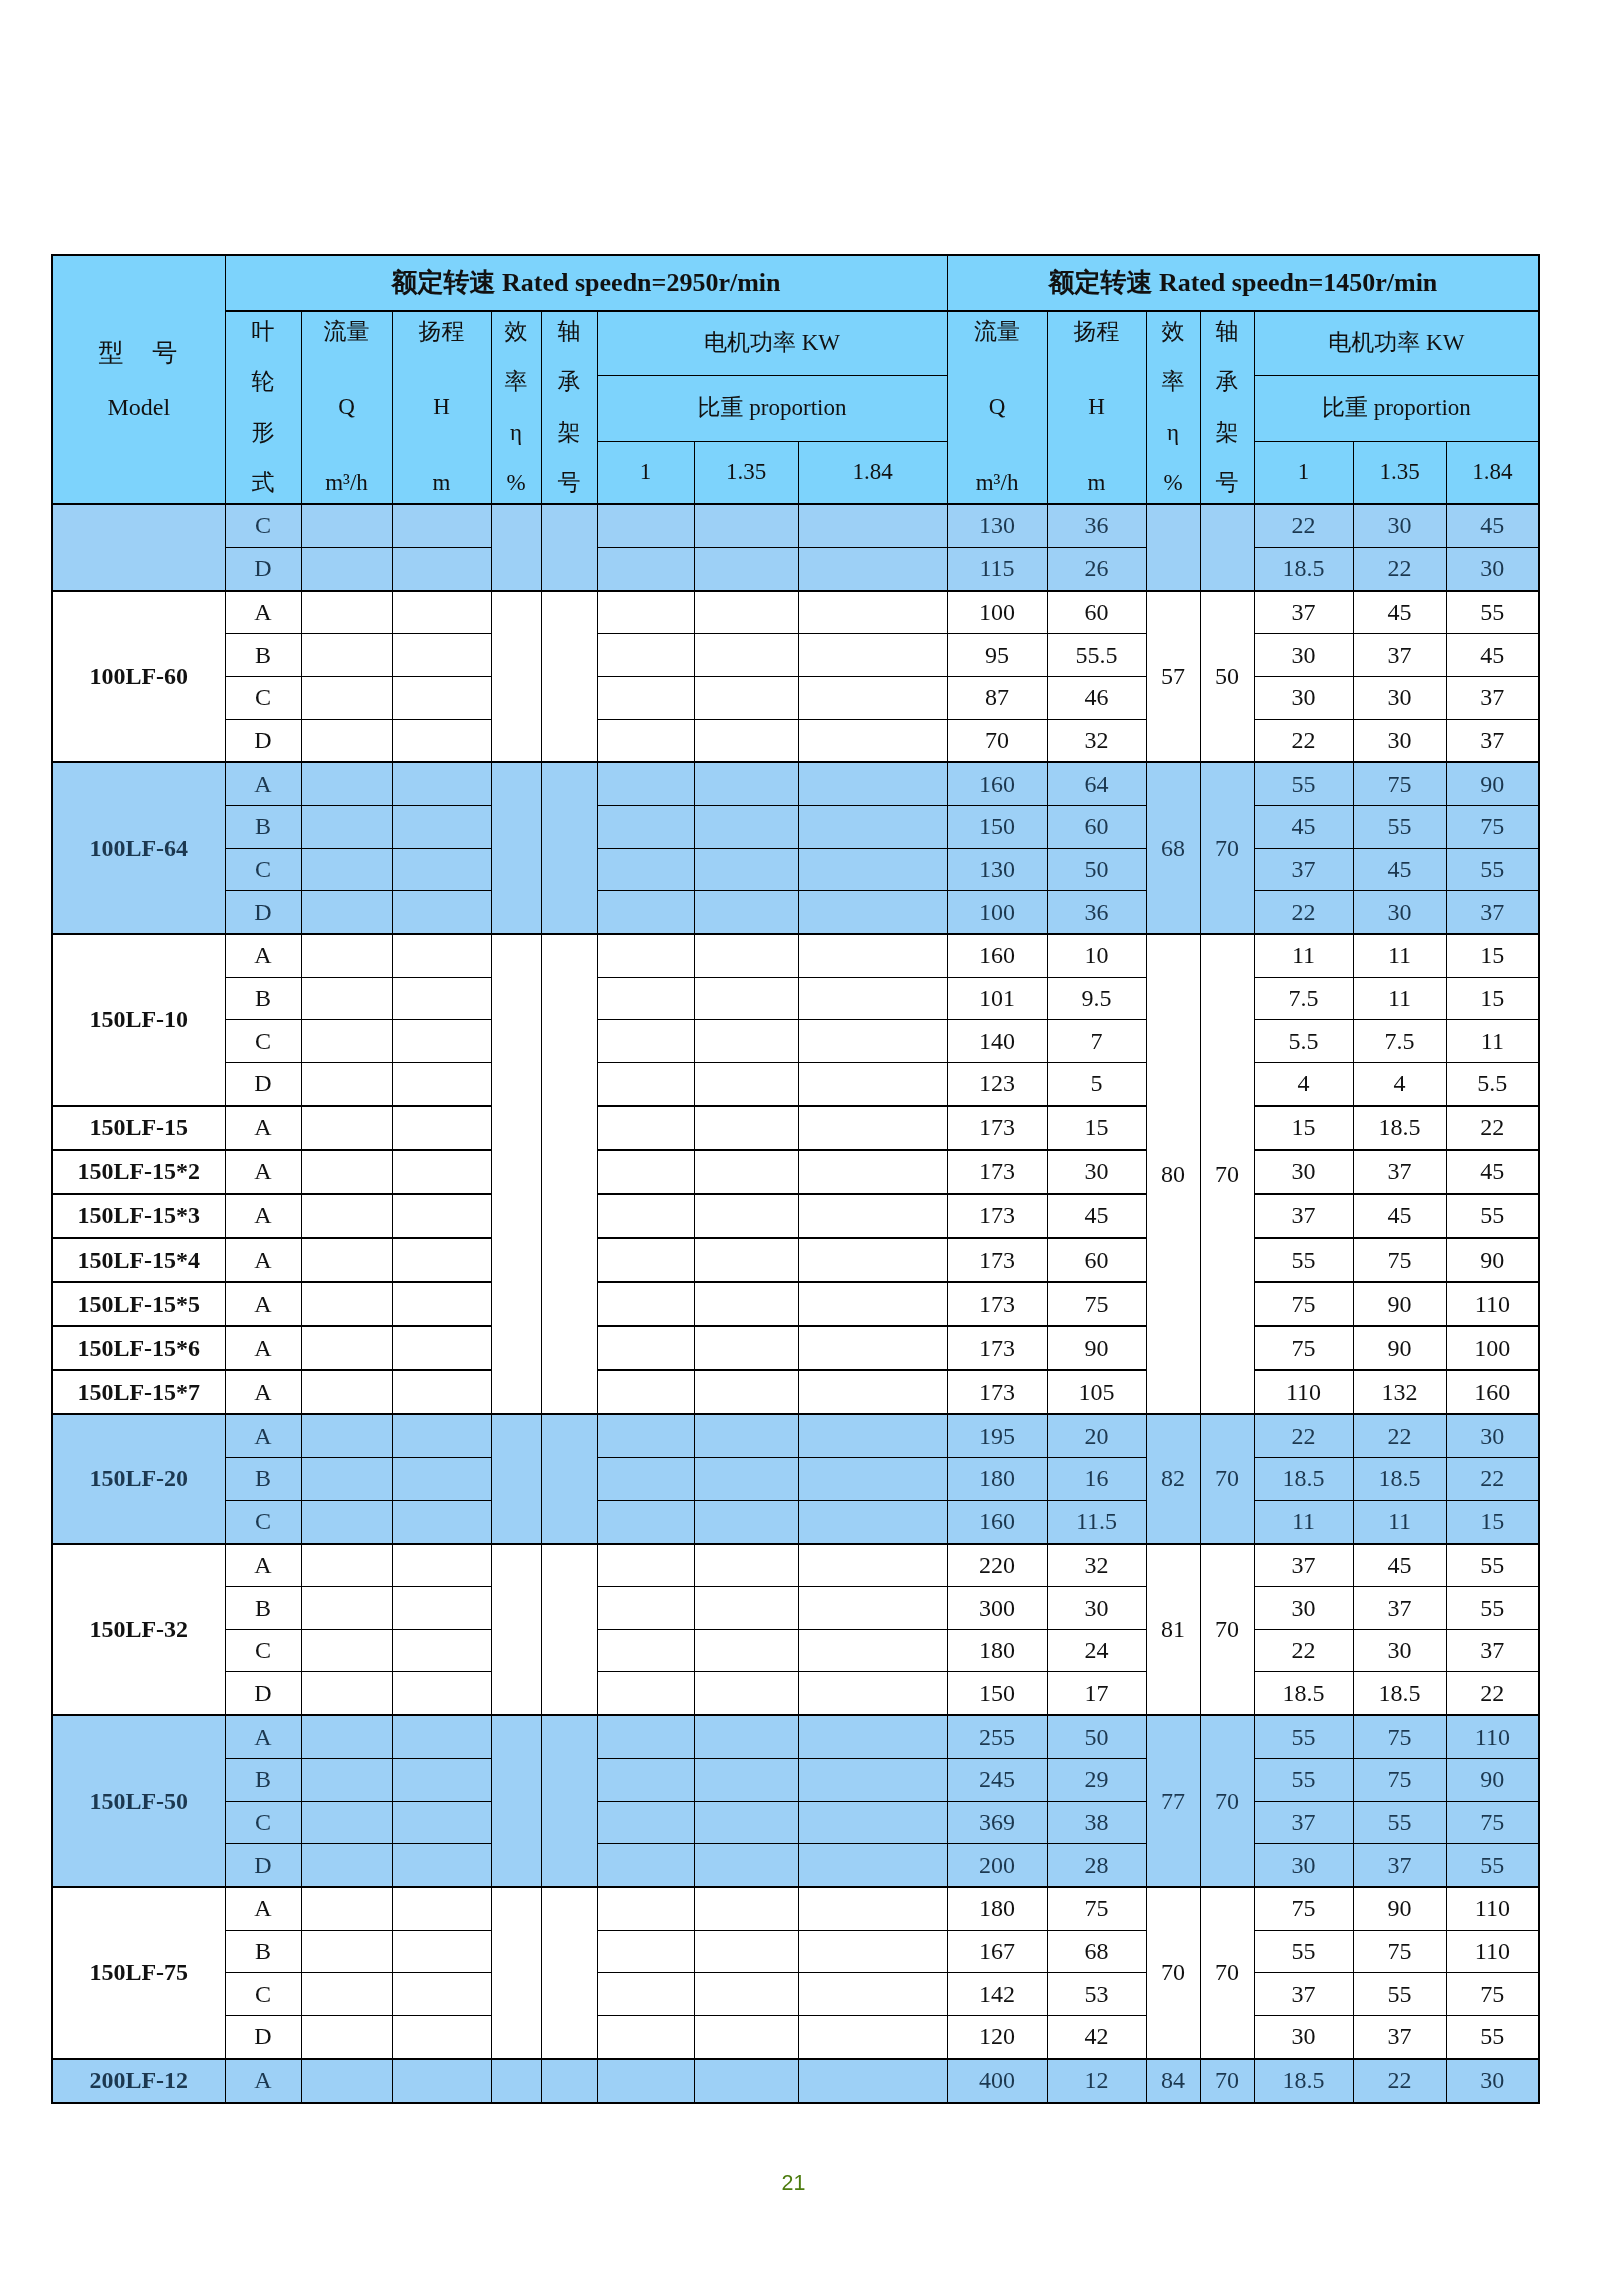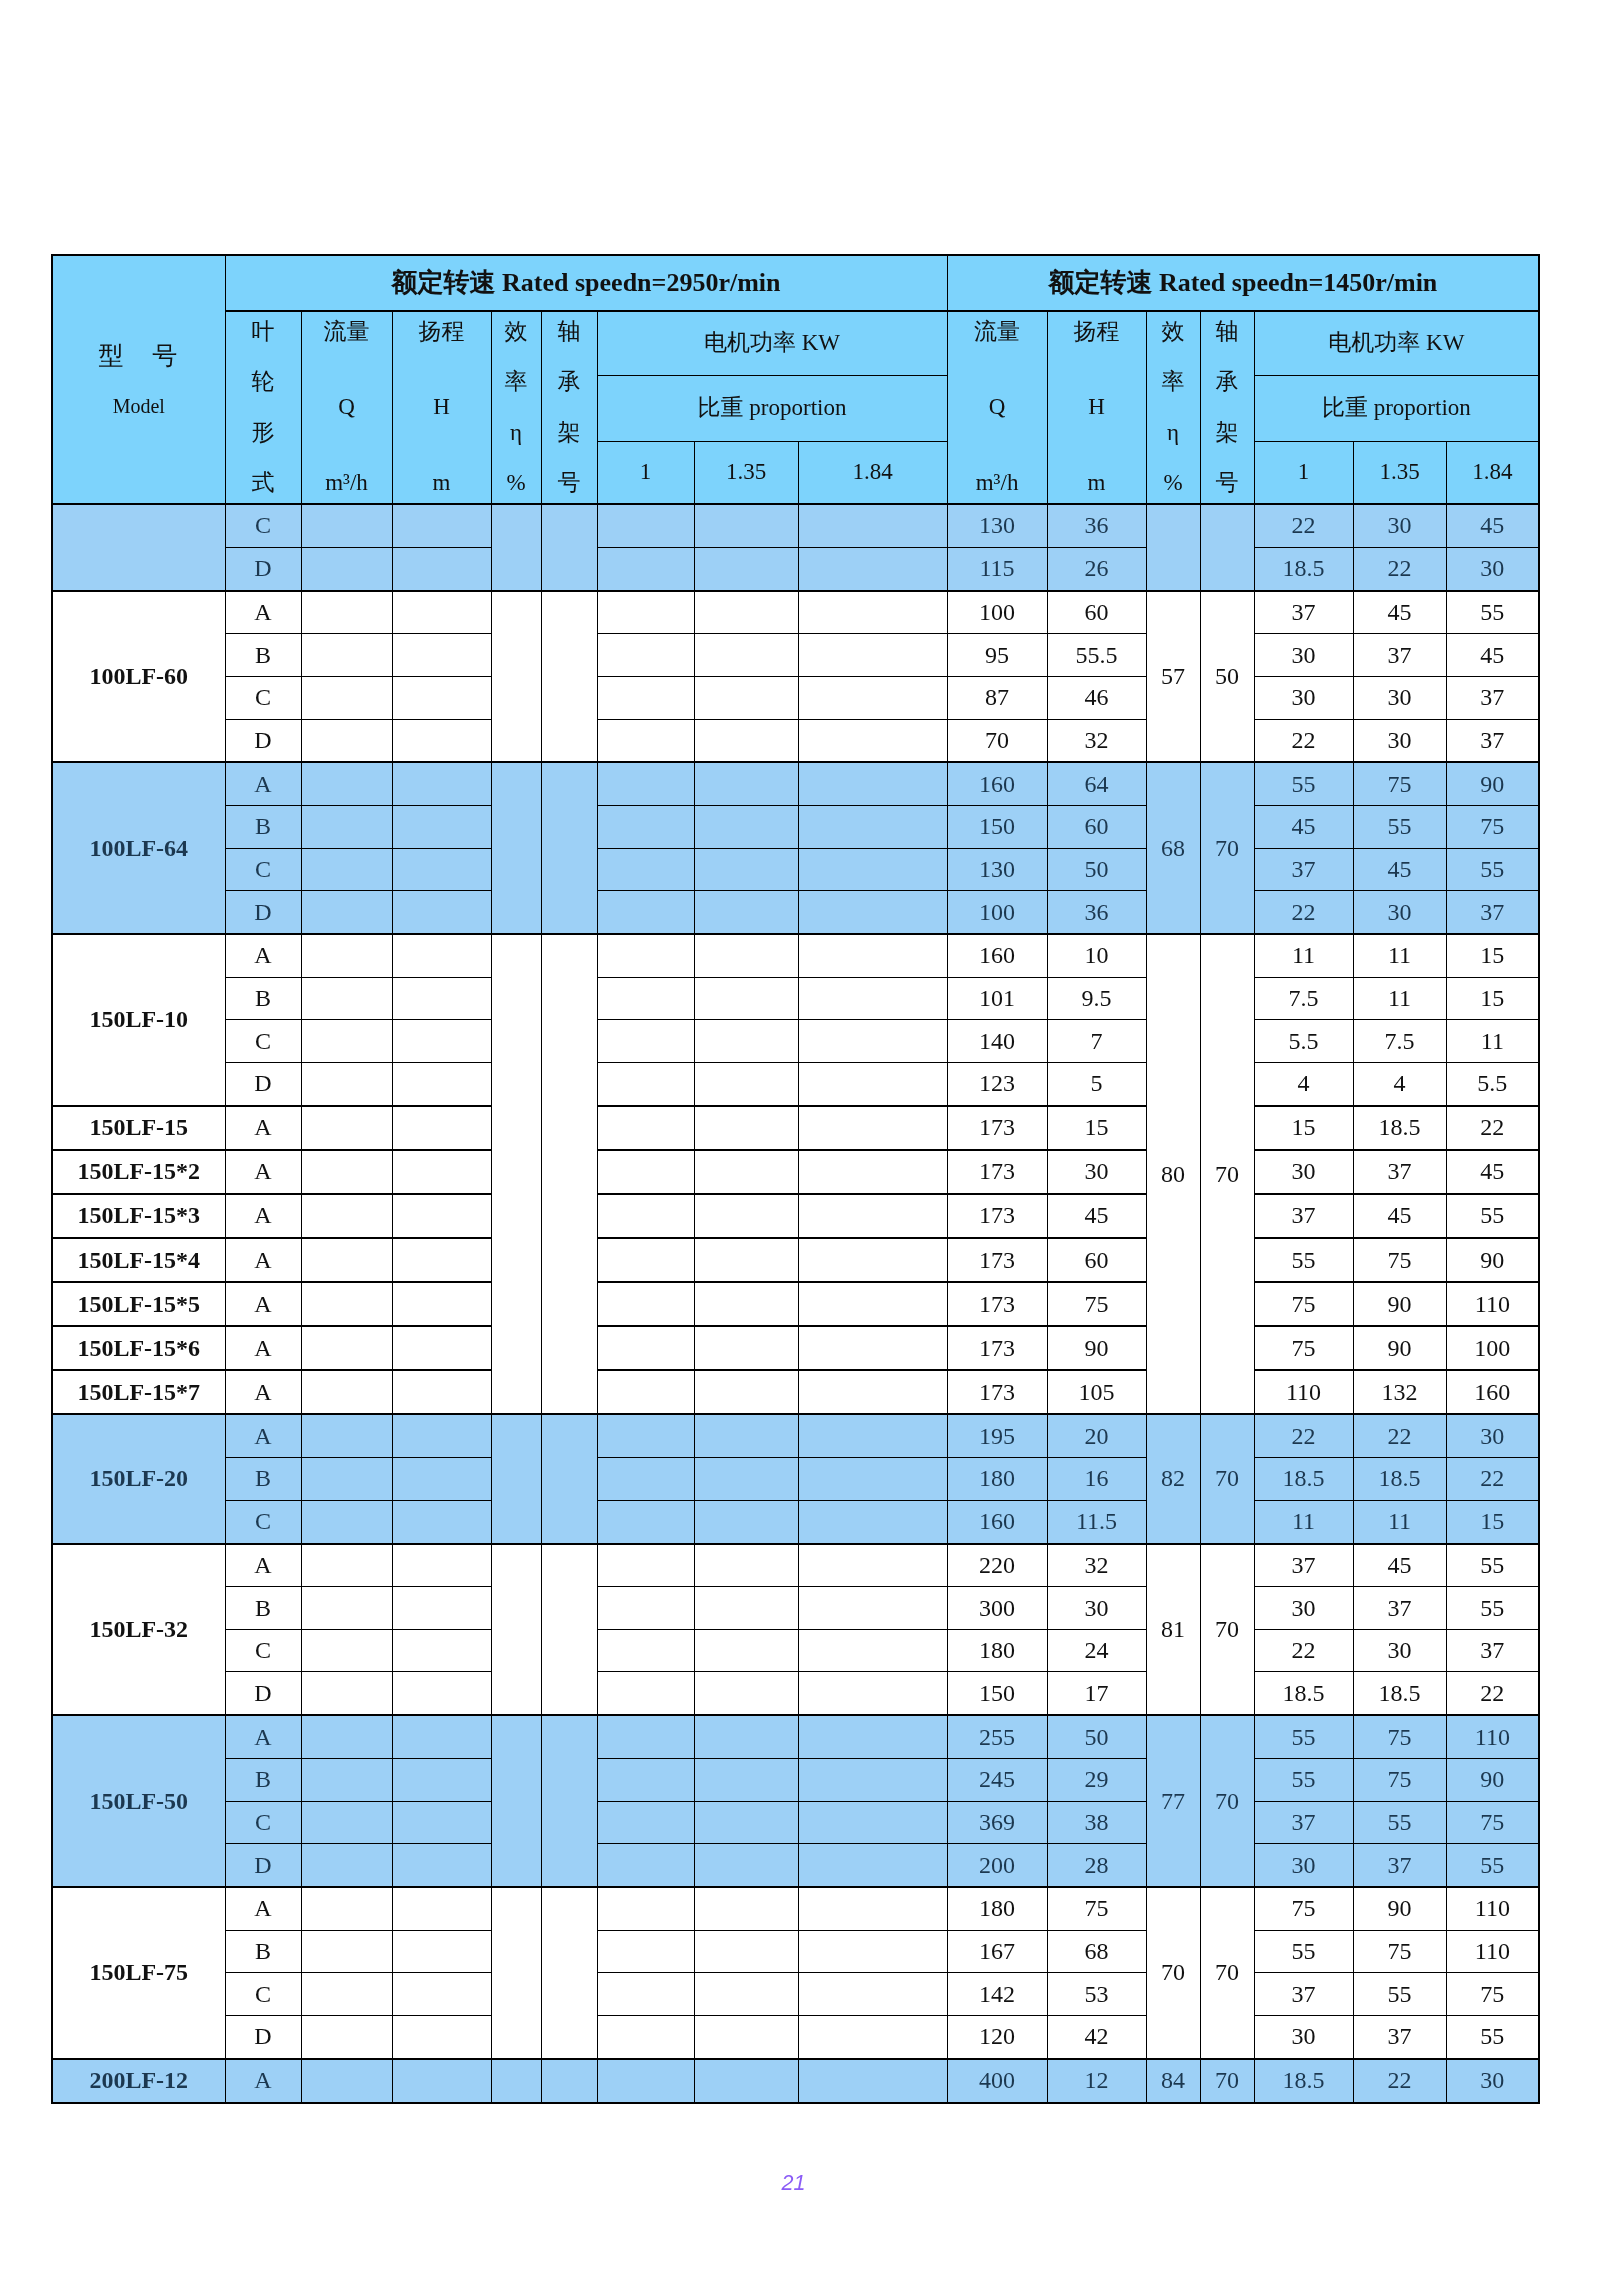--- a/index.html
+++ b/index.html
@@ -22,28 +22,28 @@
   th.title{font-weight:bold;font-size:26px;}
   tr.hthick th{border-top:2.7px solid #000;}
   thead tr.hr1{height:56px;}
   thead tr.hr2{height:64px;}
   thead tr.hr3{height:66px;}
   thead tr.hr4{height:63px;}
   .vstack{display:flex;flex-direction:column;justify-content:space-between;align-items:center;height:176px;padding:7.2px 0;margin:0 auto;}
   .vstack span{display:block;line-height:1.05;}
   .modelstack{display:flex;flex-direction:column;justify-content:center;align-items:center;gap:23px;}
   .modelstack .cn{font-size:25px;letter-spacing:1.8px;}
-  .modelstack .en{font-size:20px;}
+  .modelstack .en{font-size:24px;}
   tbody td{font-size:24px;}
   tbody td.model{font-size:24px;font-weight:bold;}
   tr.mtop td{border-top:2.7px solid #000;}
   tr.blue td{background:#9dd0f6;color:#1c3850;}
   .pageno{
     position:absolute;left:0;top:2171px;width:1587px;text-align:center;
-    font-family:"Liberation Sans","DejaVu Sans",sans-serif;font-size:21.5px;color:#8b5cf6;font-style:italic;
+    font-family:"Liberation Sans","DejaVu Sans",sans-serif;font-size:21.5px;color:#4d7c0f;
   }
 </style>
 </head>
 <body>
 
 <div class="sheet">
 
   <table class="spec">
     <colgroup>
       <col style="width:173px">

